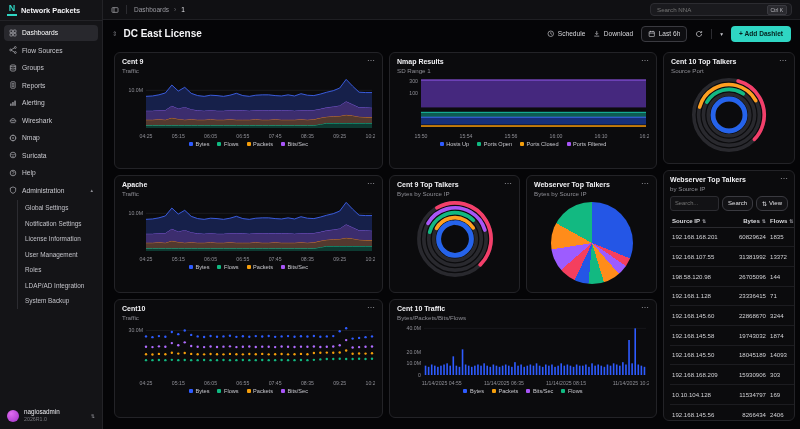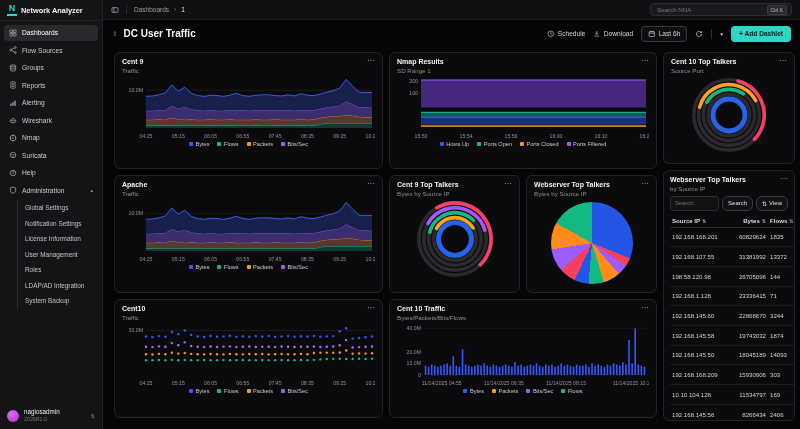--- a/index.html
+++ b/index.html
@@ -93,21 +93,21 @@
   th.num{text-align:right;}
 </style>
 </head>
 <body>
 
 <div class="app">
 
   <aside class="sidebar">
     <div class="logo-row">
       <span class="logo-badge">N</span>
-      <span class="logo-text">Network Analyzer</span>
+      <span class="logo-text">Network Packets</span>
     </div>
     <nav class="nav" id="nav-main">
         <div class="nav-item active">
           <span class="nav-ic">
             <svg viewBox="0 0 12 12" fill="none" stroke="#b9b9bf" stroke-width="1">
               <rect x="1.5" y="1.5" width="4" height="4" rx="0.8"></rect>
               <rect x="6.5" y="1.5" width="4" height="4" rx="0.8"></rect>
               <rect x="1.5" y="6.5" width="4" height="4" rx="0.8"></rect>
               <rect x="6.5" y="6.5" width="4" height="4" rx="0.8"></rect>
             </svg>
@@ -241,21 +241,21 @@
     <span class="sep">›</span>
     <span class="crumb current">1</span>
     <span class="search-box">
       <input placeholder="Search NNA" style="">
       <span class="kbd">Ctrl K</span>
     </span>
   </div>
 
   <div class="pagebar">
     <span class="drag">⇕</span>
-    <span class="page-title">DC User Traffic</span>
+    <span class="page-title">DC East License</span>
     <span class="toolbar">
       <button class="tbtn">
         <svg viewBox="0 0 12 12" fill="none" stroke="#d6d6da" stroke-width="1">
           <circle cx="6" cy="6" r="4.4"></circle>
             <path d="M6 3.6 V6 l1.8 1.1"></path>
         </svg>
         <span>Schedule</span>
       </button>
       <button class="tbtn">
         <svg viewBox="0 0 12 12" fill="none" stroke="#d6d6da" stroke-width="1">

